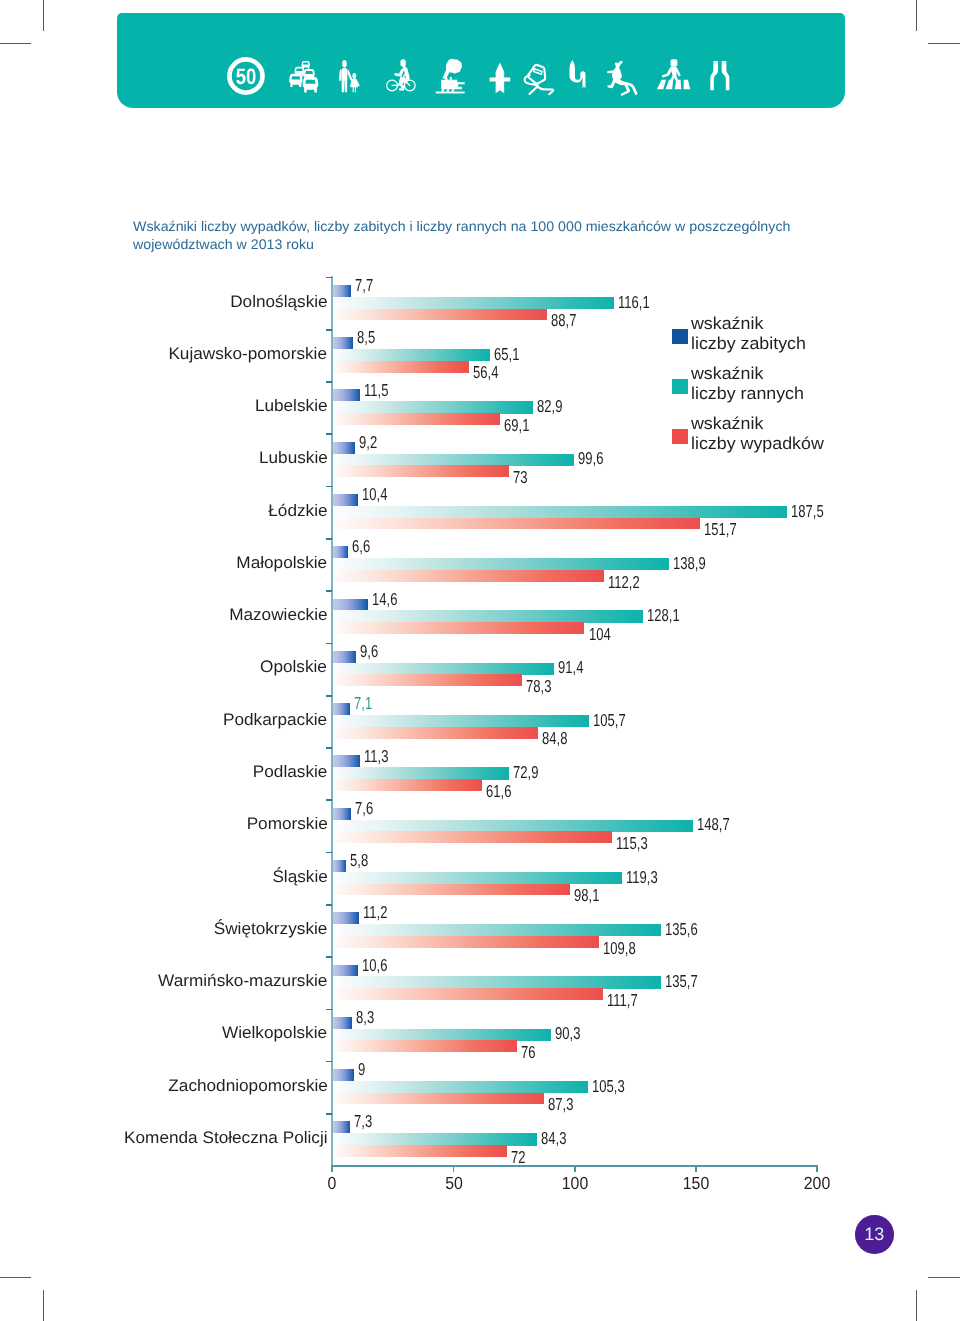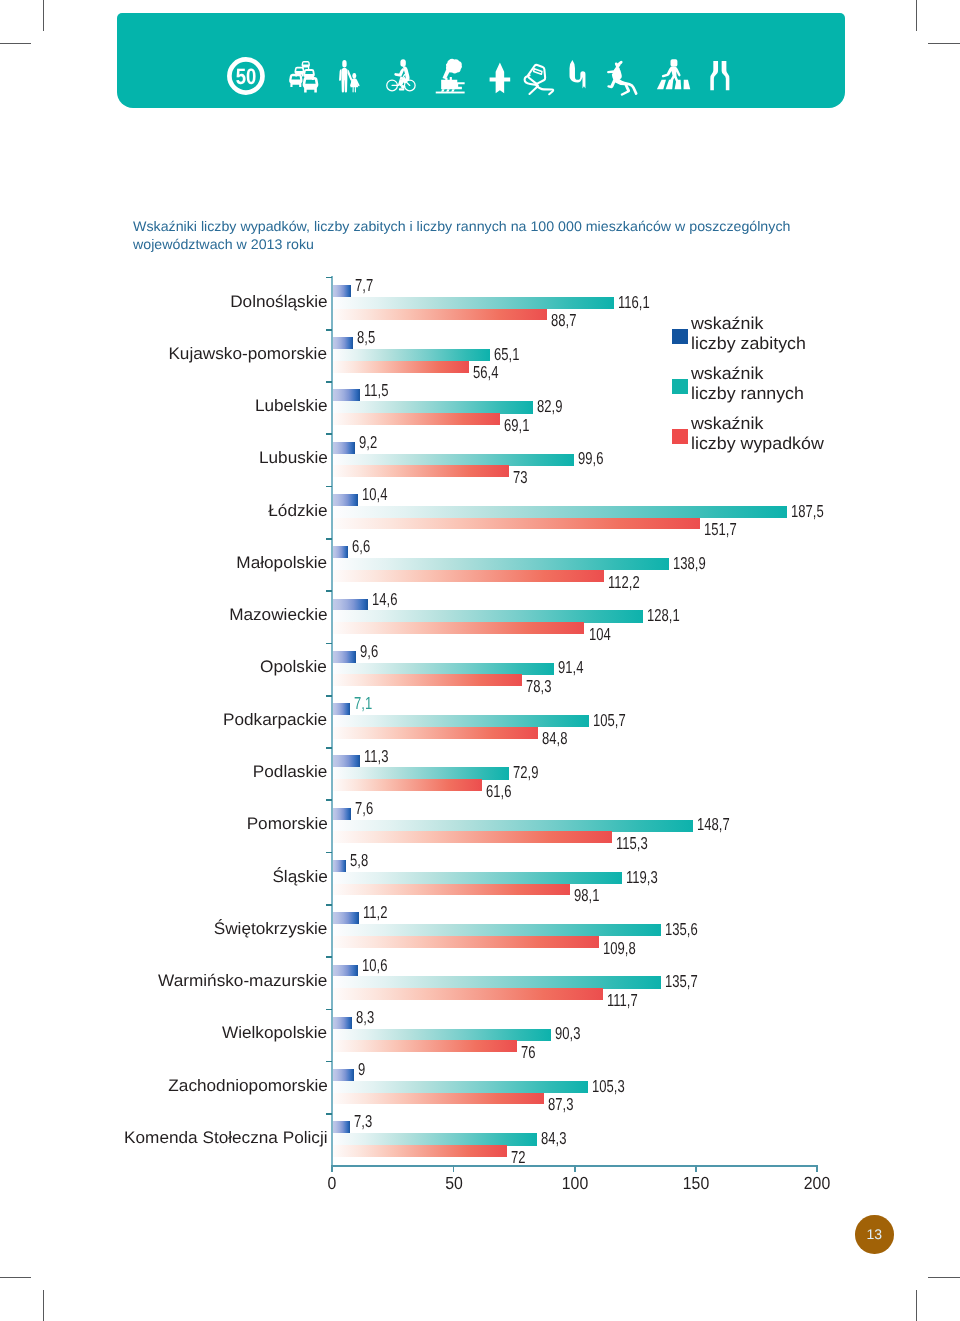--- a/index.html
+++ b/index.html
@@ -52,21 +52,21 @@
     transform-origin:50% 50%;transform:scaleX(0.90);}
 
   
   .legend{position:absolute;left:672px;top:314px;width:220px;}
   .legend-swatch{position:absolute;left:0;width:15.6px;height:15px;}
   .legend-text{position:absolute;left:19px;font-size:17.15px;line-height:19.7px;color:#231f20;white-space:nowrap;
     transform-origin:0 0;transform:scaleX(1.04);}
 
   
   .page-num{position:absolute;left:855px;top:1215px;width:38.5px;height:38.5px;border-radius:50%;
-    background:#a16207;color:#dff0fa;font-size:14px;display:flex;align-items:center;justify-content:center;}
+    background:#4c1d95;color:#dff0fa;font-size:18px;display:flex;align-items:center;justify-content:center;}
 </style>
 </head>
 <body>
 
 <div class="page">
 
   <div class="cropmark cm-v-tl"></div>
   <div class="cropmark cm-h-tl"></div>
   <div class="cropmark cm-v-tr"></div>
   <div class="cropmark cm-h-tr"></div>

